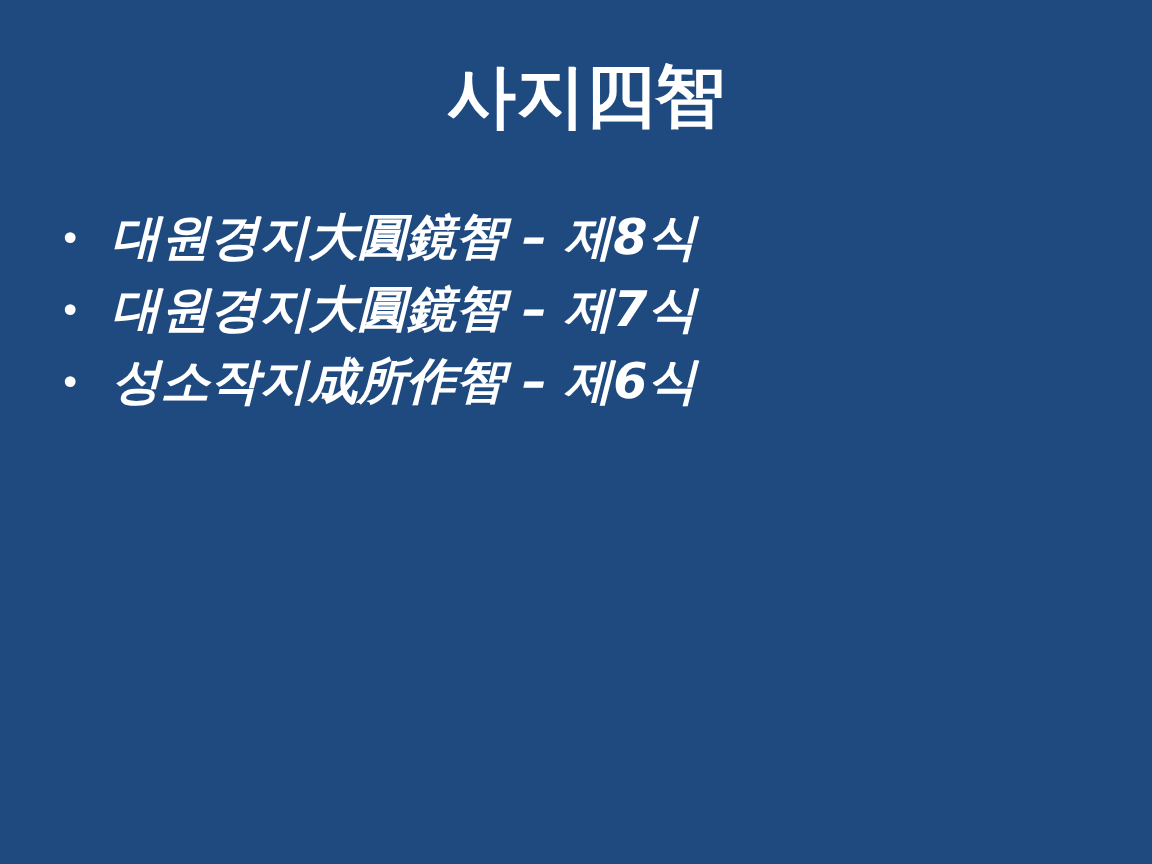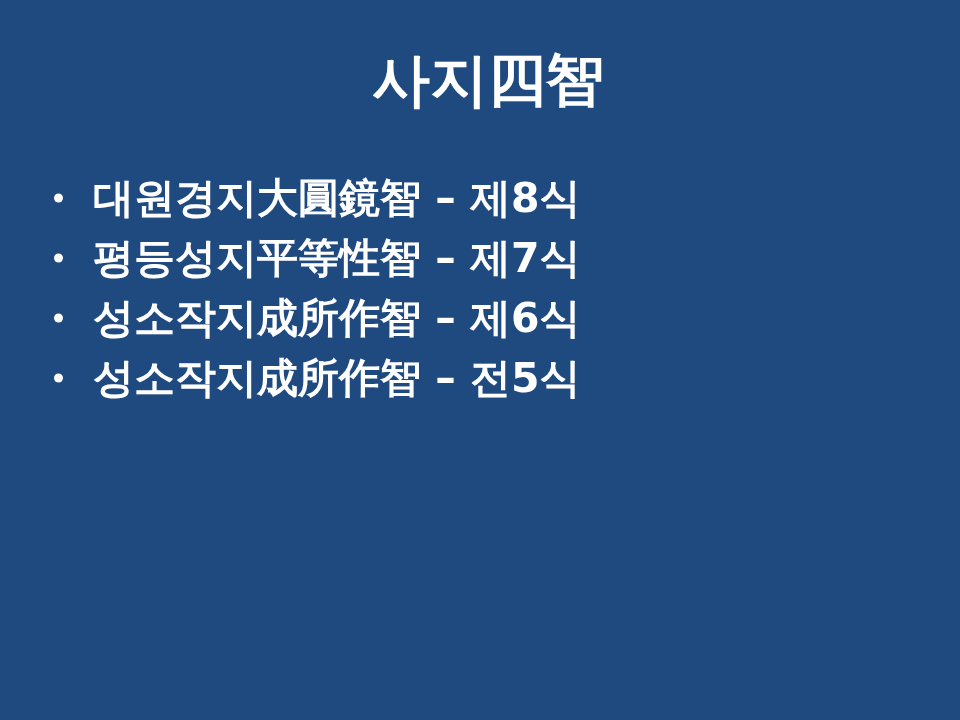--- a/index.html
+++ b/index.html
@@ -60,46 +60,43 @@
     top: 50%;
     transform: translateY(-50%);
     width: 9px;
     height: 9px;
     border-radius: 50%;
     background: #FFFFFF;
     display: block;
   }
   .bullet-text {
     display: inline;
+    font-style: italic;
   }
 </style>
 </head>
 <body>
 
 <div class="slide" style="background: rgb(31, 74, 128);">
 
   <div class="slide-title" style="color: rgb(255, 255, 255);">사지四智</div>
 
   <ul class="bullet-list">
 
     <li class="bullet-item" style="color: rgb(255, 255, 255);">
       <span class="bullet-marker" style="background: rgb(255, 255, 255);"></span>
       <span class="bullet-text">대원경지大圓鏡智 – 제8식</span>
     </li>
 
     <li class="bullet-item" style="color: rgb(255, 255, 255);">
       <span class="bullet-marker" style="background: rgb(255, 255, 255);"></span>
-      <span class="bullet-text">평등성지平等性智 – 제7식</span>
+      <span class="bullet-text">대원경지大圓鏡智 – 제7식</span>
     </li>
 
     <li class="bullet-item" style="color: rgb(255, 255, 255);">
       <span class="bullet-marker" style="background: rgb(255, 255, 255);"></span>
       <span class="bullet-text">성소작지成所作智 – 제6식</span>
     </li>
 
-    <li class="bullet-item" style="color: rgb(255, 255, 255);">
-      <span class="bullet-marker" style="background: rgb(255, 255, 255);"></span>
-      <span class="bullet-text">성소작지成所作智 – 전5식</span>
-    </li>
 
   </ul>
 
 </div>
 
 </body></html>

